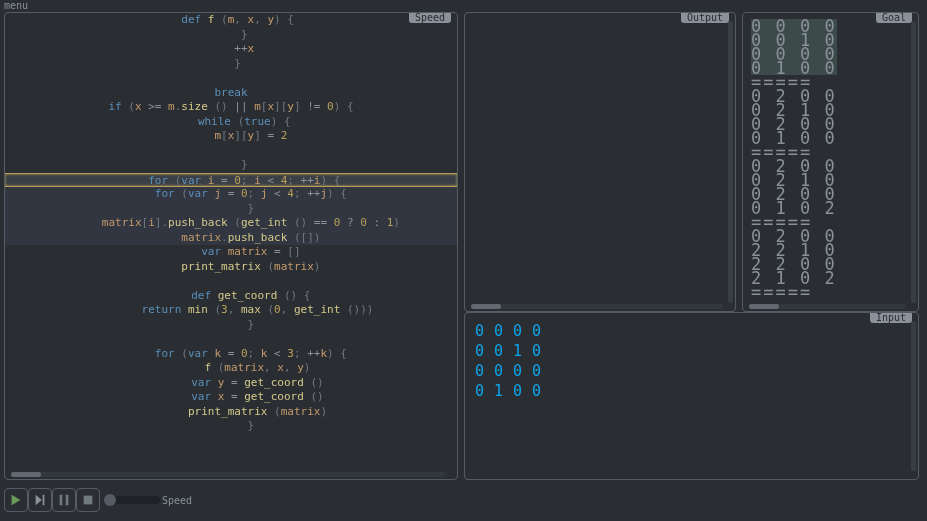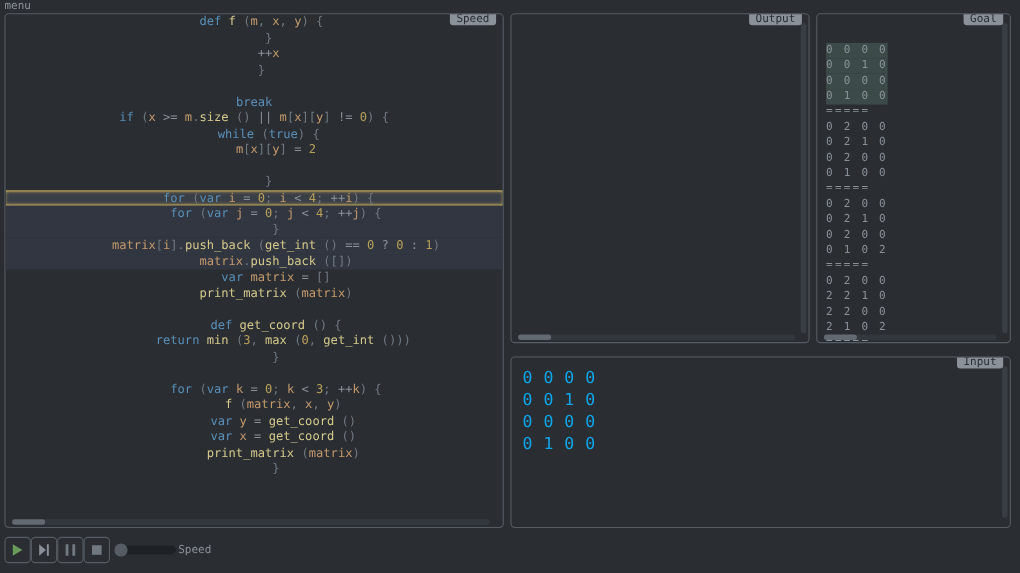--- a/index.html
+++ b/index.html
@@ -26,21 +26,21 @@
 }
 .left {
   width: 454px;
   display: flex;
   flex-direction: column;
 }
 .right {
   width: 455px;
   display: flex;
   flex-direction: column;
-  gap: 12px;
+  gap: 0;
 }
 .right-top {
   display: flex;
   gap: 6px;
   height: 300px;
 }
 .panel {
   border: 1px solid #555c63;
   border-radius: 4px;
   position: relative;
@@ -99,23 +99,22 @@
 }
 .error-text {
   color: #b86a5a;
   font-size: 11px;
   padding: 6px 8px;
 }
 .goal-inner {
   padding: 6px 8px;
   line-height: 14px;
   white-space: pre;
-  font-size: 10px;
+  font-size: 17px;
   letter-spacing: 2px;
-  margin-top: 20px;
 }
 .goal-line.hl {
   background: #3d4a4a;
   display: inline-block;
 }
 .input-panel {
   flex: 1;
 }
 .input-inner {
   padding: 8px 10px;

